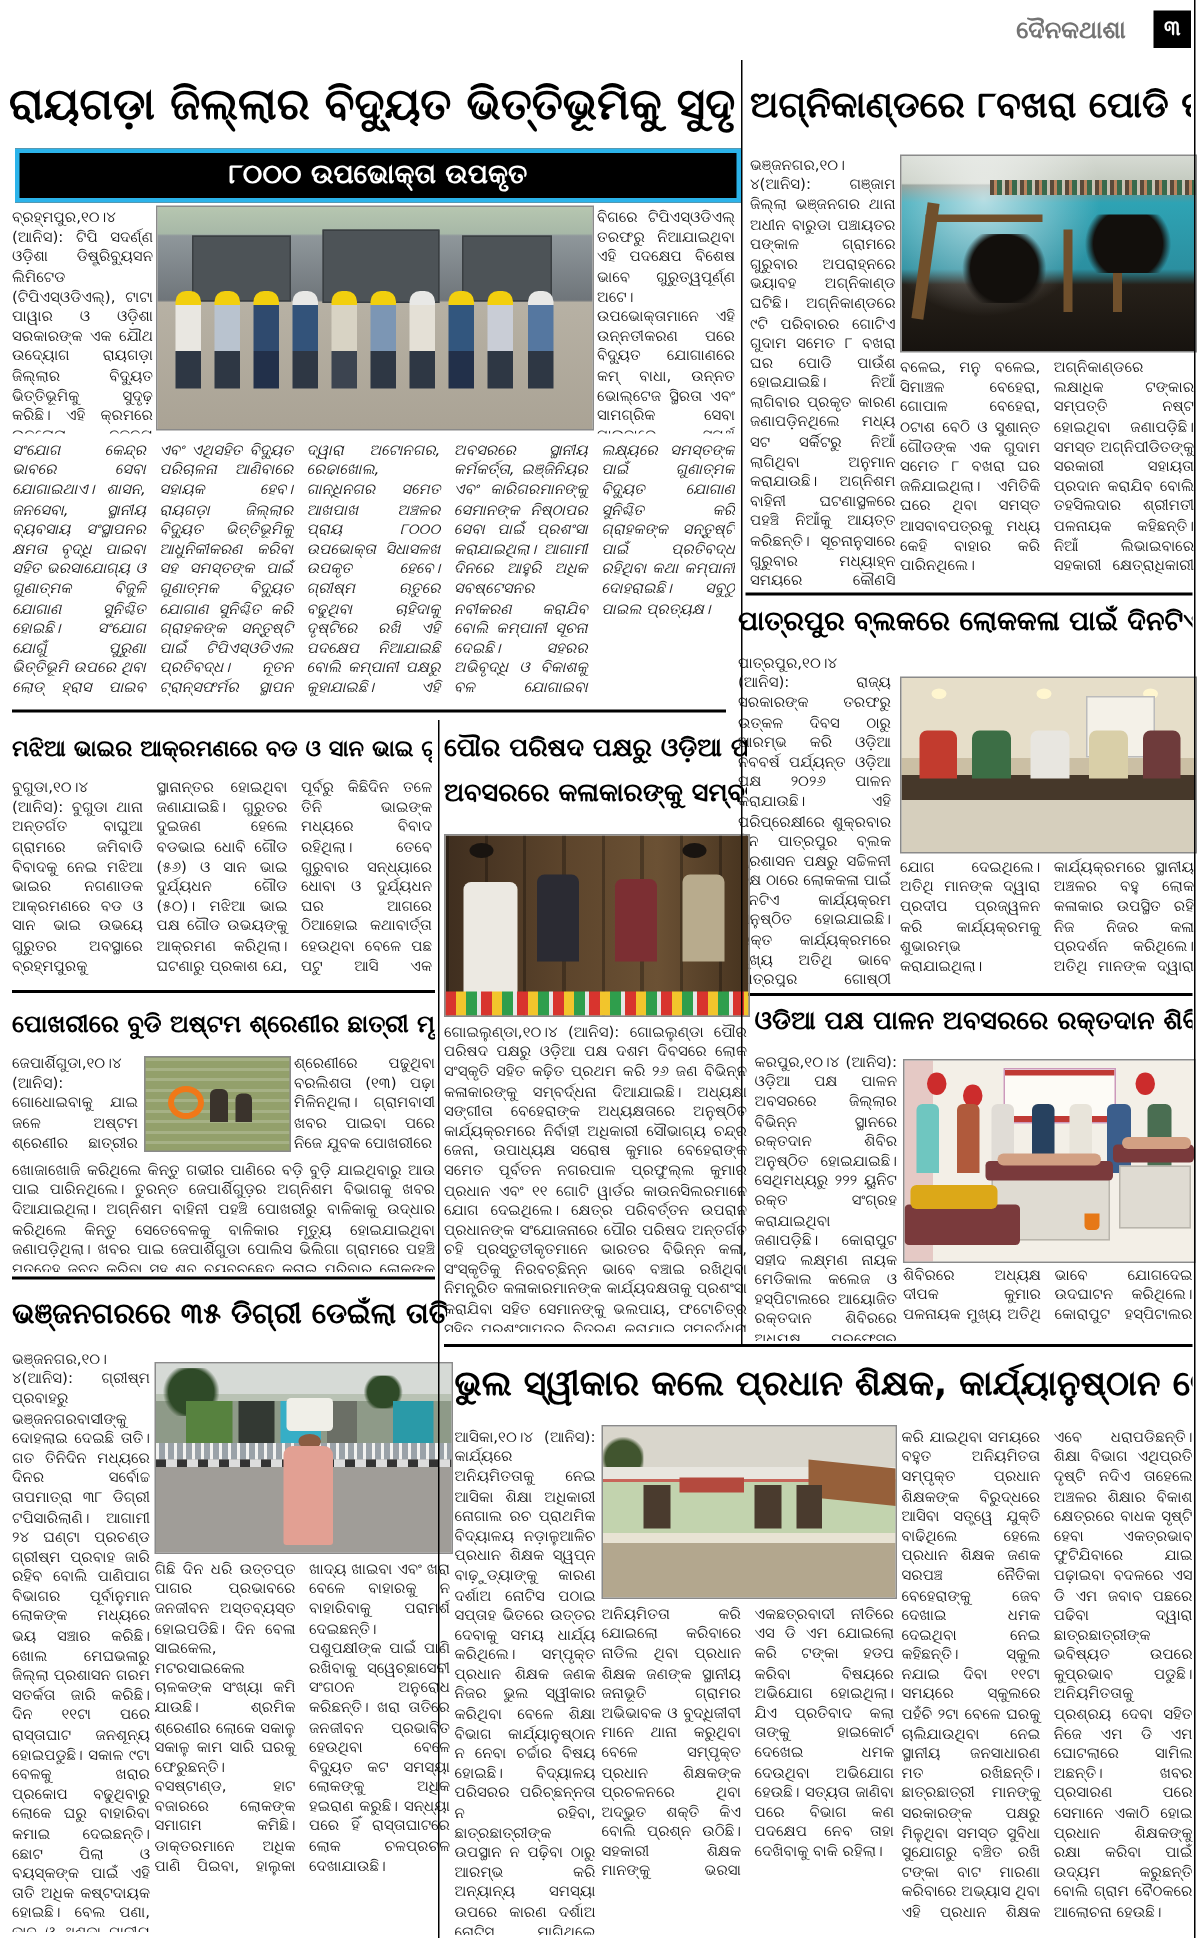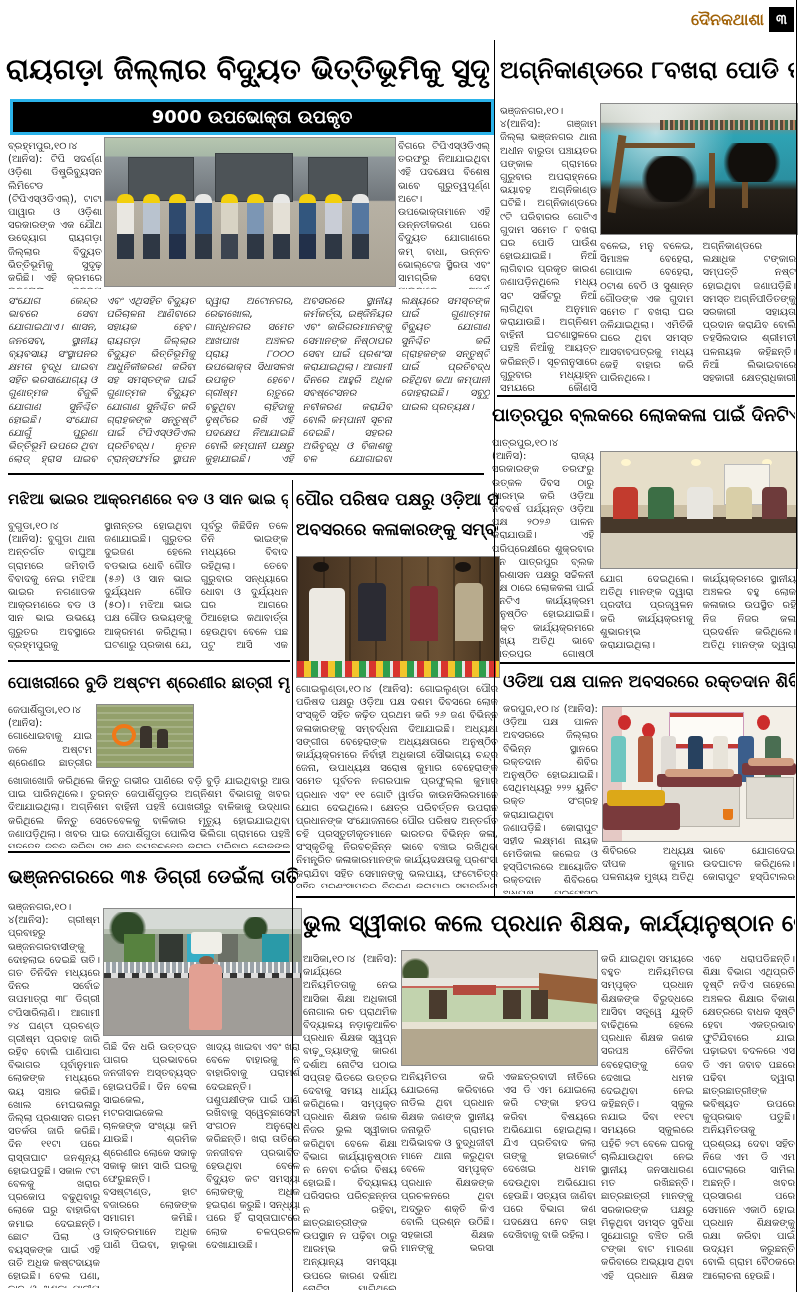--- a/index.html
+++ b/index.html
@@ -10,21 +10,21 @@
   .cols3{column-count:3;column-gap:9px;}
   .cols5{column-count:5;column-gap:9px;font-style:italic;}
   .hl{position:absolute;font-weight:bold;color:#000;overflow:hidden;white-space:nowrap;text-align:center;}
   .rh{position:absolute;background:#000;height:2px;}
   .rv{position:absolute;background:#000;width:1px;}
   .photo{position:absolute;overflow:hidden;border:1px solid #8a8a8a;background:#cfcfc7;}
   
   #datebar{position:absolute;left:10px;top:10px;width:664px;height:19px;background:#c6c6c6;
            border-bottom:2px solid #000;font-size:12px;font-weight:bold;line-height:19px;padding-left:10px;box-sizing:border-box;}
   #masthead{position:absolute;left:664px;top:8px;width:100px;height:23px;font-size:16px;font-weight:bold;
-            line-height:23px;text-align:right;color:#a16207;}
+            line-height:23px;text-align:center;color:#737373;}
   #pagebox{position:absolute;left:769px;top:7px;width:25px;height:25px;background:#000;color:#fff;
            font-size:14px;font-weight:bold;text-align:center;line-height:25px;}
   #subhead{position:absolute;left:10px;top:99px;width:478px;height:30px;background:#000;
            border:3px solid #2bb3ea;color:#fff;font-weight:bold;font-size:18px;text-align:center;line-height:30px;box-sizing:content-box;}
   
   #ph-tpsodl{left:104px;top:137px;width:290px;height:148px;
     background:linear-gradient(180deg,#b6c6b0 0%,#a7b8a7 12%,#8f979b 13%,#6f757a 42%,#b7b1a4 43%,#aaa395 100%);}
   #ph-tpsodl .mach{position:absolute;background:#4d5357;border:1px solid #3a3f42;}
   #ph-tpsodl .person{position:absolute;bottom:18%;width:17px;height:44%;border-radius:7px 7px 0 0;}
   #ph-fire{left:600px;top:103px;width:196px;height:130px;
@@ -84,21 +84,21 @@
 <body>
 
 <div id="page">
 
   <div id="masthead">ଦୈନକଥାଶା</div>
   <div id="pagebox">୩</div>
 
   <div class="hl" style="left:6px;top:44px;width:484px;height:52px;font-size:29px;line-height:50px;">ରାୟଗଡ଼ା ଜିଲ୍ଲାର ବିଦ୍ୟୁତ ଭିତ୍ତିଭୂମିକୁ ସୁଦୃଢ଼ କରିଲା ଟିପିଏସ୍ଓଡିଏଲ୍</div>
   <div class="hl" style="left:500px;top:48px;width:294px;height:46px;font-size:24px;line-height:44px;">ଅଗ୍ନିକାଣ୍ଡରେ ୮ବଖରା ପୋଡି ପାଉଁଶ</div>
 
-  <div id="subhead">9000 ଉପଭୋକ୍ତା ଉପକୃତ</div>
+  <div id="subhead">୮୦୦୦ ଉପଭୋକ୍ତା ଉପକୃତ</div>
   <div class="t" style="left:8px;top:139px;width:94px;height:150px;">ବ୍ରହ୍ମପୁର,୧୦।୪ (ଆନିସ): ଟିପି ସଦର୍ଣ୍ଣ ଓଡ଼ିଶା ଡିଷ୍ଟ୍ରିବ୍ୟୁସନ ଲିମିଟେଡ (ଟିପିଏସ୍ଓଡିଏଲ୍), ଟାଟା ପାୱାର ଓ ଓଡ଼ିଶା ସରକାରଙ୍କ ଏକ ଯୌଥ ଉଦ୍ୟୋଗ ରାୟଗଡ଼ା ଜିଲ୍ଲାର ବିଦ୍ୟୁତ ଭିତ୍ତିଭୂମିକୁ ସୁଦୃଢ଼ କରିଛି। ଏହି କ୍ରମରେ ଇନ୍ତୋନା ଦଳଦୟୁ ୩୩/୧୧ କେଭି, ୧୨.୫/୧୬ ଏମଭିଏ ଟ୍ରାନ୍ସଫର୍ମର ଅଟୋନଗର ପାୱାର ସବ୍-ଷ୍ଟେସନ (ପିଏସ୍ଏସ) ରେ ସ୍ଥାପନ କରାଯାଇଛି। ଦକ୍ଷିଣ ଓଡ଼ିଶାର ଉପଭୋକ୍ତାଙ୍କ ଉତ୍ସାହଯୋଗ, ଭବିଷ୍ୟତ ପ୍ରସ୍ତୁତ ଏବଂ ପିକ ଡିମାଣ୍ଡ ସମୟରେ ନିରବଚ୍ଛିନ୍ନ ଯୋଗାଣ ପାଇଁ ଏହା ସହାୟକ ହେବ।</div>
   <div class="photo" id="ph-tpsodl">
     <div class="mach" style="left:8%;top:13%;width:22%;height:28%;"></div>
     <div class="mach" style="left:38%;top:10%;width:26%;height:32%;"></div>
     <div class="mach" style="left:70%;top:13%;width:20%;height:28%;"></div>
     <div class="person" style="left:4%;background:linear-gradient(180deg,#f2cf0e 0 14%,#e9e7e1 14% 62%,#2e3744 62% 100%);"></div>
     <div class="person" style="left:13%;background:linear-gradient(180deg,#f2cf0e 0 14%,#b9c3cf 14% 62%,#2e3744 62% 100%);"></div>
     <div class="person" style="left:22%;background:linear-gradient(180deg,#f2cf0e 0 14%,#2f4a6e 14% 62%,#22304a 62% 100%);"></div>
     <div class="person" style="left: 31%;background:linear-gradient(180deg,#e8e8e6 0 14%,#33537a 14% 62%,#2e3744 62% 100%);"></div>
     <div class="person" style="left:40%;background:linear-gradient(180deg,#f2cf0e 0 14%,#d8d3c4 14% 62%,#3c4450 62% 100%);"></div>
@@ -158,20 +158,21 @@
   </div>
   <div class="t" style="left:296px;top:682px;width:202px;height:206px;">ଗୋଇଲୁଣ୍ଡା,୧୦।୪ (ଆନିସ): ଗୋଇଲୁଣ୍ଡା ପୌର ପରିଷଦ ପକ୍ଷରୁ ଓଡ଼ିଆ ପକ୍ଷ ଦଶମ ଦିବସରେ ଲୋକ ସଂସ୍କୃତି ସହିତ କଢ଼ିତ ପ୍ରଥମ କରି ୨୬ ଜଣ ବିଭିନ୍ନ କଳାକାରଙ୍କୁ ସମ୍ବର୍ଦ୍ଧନା ଦିଆଯାଇଛି। ଅଧ୍ୟକ୍ଷା ସଙ୍ଗୀତା ବେହେରାଙ୍କ ଅଧ୍ୟକ୍ଷତାରେ ଅନୁଷ୍ଠିତ କାର୍ଯ୍ୟକ୍ରମରେ ନିର୍ବାହୀ ଅଧିକାରୀ ସୌଭାଗ୍ୟ ଚନ୍ଦ୍ର ଜେନା, ଉପାଧ୍ୟକ୍ଷ ସରୋଷ କୁମାର ବେହେରାଙ୍କ ସମେତ ପୂର୍ବତନ ନଗରପାଳ ପ୍ରଫୁଲ୍ଲ କୁମାର ପ୍ରଧାନ ଏବଂ ୧୧ ଗୋଟି ୱାର୍ଡର କାଉନସିଲରମାନେ ଯୋଗ ଦେଇଥିଲେ। କ୍ଷେତ୍ର ପରିବର୍ତ୍ତନ ଉପରାନ ପ୍ରଧାନଙ୍କ ସଂଯୋଜନାରେ ପୌର ପରିଷଦ ଅନ୍ତର୍ଗତ ଚହି ପ୍ରସ୍ତୁତୀକୃତମାନେ ଭାରତର ବିଭିନ୍ନ କଳା, ସଂସ୍କୃତିକୁ ନିରବଚ୍ଛିନ୍ନ ଭାବେ ବଞ୍ଚାଇ ରଖିଥିବା ନିମନ୍ତ୍ରିତ କଳାକାରମାନଙ୍କ କାର୍ଯ୍ୟଦକ୍ଷତାକୁ ପ୍ରଶଂସା କରାଯିବା ସହିତ ସେମାନଙ୍କୁ ଭଲପାୟ, ଫଟୋଚିତ୍ର ସହିତ ପ୍ରଶଂସାପତ୍ର ବିତରଣ କରାଯାଇ ସମ୍ବର୍ଦ୍ଧନା ଦିଆଯାଇଥିଲା। ଏଥିସହିତ ଆୟକୁ ମଳ ମାସ ୧୬ ତାରିଖ ଠାରୁ ପୌର ପରିଷଦ ପକ୍ଷରୁ ପଟଙ୍କ ଘର ବୁଲି ଆୟନ କରାଯିବାକୁ ଥିବା ଜନଗଣନା-୨୦୨୬ ସଜାରେ ଉପସ୍ଥିତ କଳାକାରମାନଙ୍କୁ ଡିଜିଟାଲ ଏବଂ ଗୁପ୍ତେଜି ପ୍ରଚାର ମାଧ୍ୟମରେ ସଚେତନ କରାଯାଇଥିଲା। ଏହି ସମୟରେ ପରିଷଦର ସମସ୍ତ ବିଭାଗୀୟ ସ୍ୱାମୀ, କର୍ମଚାରୀମାନେ ଉପସ୍ଥିତ ରହି ସହଯୋଗ କରିଥିଲେ।</div>
 
   <div class="hl" style="left:8px;top:669px;width:282px;height:28px;font-size:16px;line-height:27px;">ପୋଖରୀରେ ବୁଡି ଅଷ୍ଟମ ଶ୍ରେଣୀର ଛାତ୍ରୀ ମୃତ</div>
   <div class="t" style="left:8px;top:703px;width:84px;height:66px;">ଜେପାର୍ଶିଗୁଡା,୧୦।୪ (ଆନିସ): ଗୋଧୋଇବାକୁ ଯାଇ ଜଳେ ଅଷ୍ଟମ ଶ୍ରେଣୀର ଛାତ୍ରୀର ପୋଖରୀରେ ବୁଡ଼ି ମୃତ୍ୟୁ ହୋଇଯାଇଛି।</div>
   <div class="photo" id="ph-pokhari">
     <div class="ring"></div>
     <div class="fg" style="left:45%;top:34%;width:12%;height:36%;"></div>
     <div class="fg" style="left:62%;top:38%;width:12%;height:32%;"></div>
   </div>
+  <div class="t" style="left:196px;top:703px;width:94px;height:66px;">ଶ୍ରେଣୀରେ ପଢୁଥିବା ବରଲିଶତା (୧୩) ପଢ଼ା ମିଳିନଥିଲା। ଗ୍ରାମବାସୀ ଖବର ପାଇବା ପରେ ନିଜେ ଯୁବକ ପୋଖରୀରେ</div>
   <div class="t" style="left:8px;top:774px;width:282px;height:74px;">ଖୋଜାଖୋଜି କରିଥିଲେ କିନ୍ତୁ ଗଭୀର ପାଣିରେ ବଡ଼ି ବୁଡ଼ି ଯାଇଥିବାରୁ ଆଉ ପାଇ ପାରିନଥିଲେ। ତୁରନ୍ତ ଜେପାର୍ଶିଗୁଡ଼ର ଅଗ୍ନିଶମ ବିଭାଗକୁ ଖବର ଦିଆଯାଇଥିଲା। ଅଗ୍ନିଶମ ବାହିନୀ ପହଞ୍ଚି ପୋଖରୀରୁ ବାଳିକାକୁ ଉଦ୍ଧାର କରିଥିଲେ କିନ୍ତୁ ସେତେବେଳକୁ ବାଳିକାର ମୃତ୍ୟୁ ହୋଇଯାଇଥିବା ଜଣାପଡ଼ିଥିଲା। ଖବର ପାଇ ଜେପାର୍ଶିଗୁଡା ପୋଲିସ ଭିଲିଗା ଗ୍ରାମରେ ପହଞ୍ଚି ମୃତଦେହ ଜବତ କରିବା ସହ ଶବ ବ୍ୟବଚ୍ଛେଦ କରାଇ ପରିବାର ଲୋକଙ୍କୁ ହସ୍ତାନ୍ତର କରିଛି।</div>
   <div class="rh" style="left:8px;top:851px;width:282px;"></div>
 
   <div class="hl" style="left:503px;top:668px;width:292px;height:28px;font-size:17px;line-height:27px;">ଓଡିଆ ପକ୍ଷ ପାଳନ ଅବସରରେ ରକ୍ତଦାନ ଶିବିର</div>
   <div class="t" style="left:503px;top:702px;width:95px;height:192px;">କରପୁର,୧୦।୪ (ଆନିସ): ଓଡ଼ିଆ ପକ୍ଷ ପାଳନ ଅବସରରେ ଜିଲ୍ଲାର ବିଭିନ୍ନ ସ୍ଥାନରେ ରକ୍ତଦାନ ଶିବିର ଅନୁଷ୍ଠିତ ହୋଇଯାଇଛି। ସେଥିମଧ୍ୟରୁ ୨୨୨ ୟୁନିଟ ରକ୍ତ ସଂଗ୍ରହ କରାଯାଇଥିବା ଜଣାପଡ଼ିଛି। କୋରାପୁଟ ସହୀଦ ଲକ୍ଷ୍ମଣ ନାୟକ ମେଡିକାଲ କଲେଜ ଓ ହସ୍ପିଟାଲରେ ଆୟୋଜିତ ରକ୍ତଦାନ ଶିବିରରେ ଅଧ୍ୟକ୍ଷ ପ୍ରଫେସର ଡାକ୍ତର ସୁଶାନ୍ତ କୁମାର ସାହୁ ମଧ୍ୟ ଅତିଥି ଭାବେ ଯୋଗଦେଇ ଉଦଘାଟନ କରିଥିଲେ।</div>
   <div class="photo" id="ph-raktadan">
     <div class="balloon" style="left:8%;top:6%;"></div>
     <div class="balloon" style="left:20%;top:12%;"></div>
     <div class="balloon" style="left:80%;top:6%;"></div>
     <div class="banner"></div>

